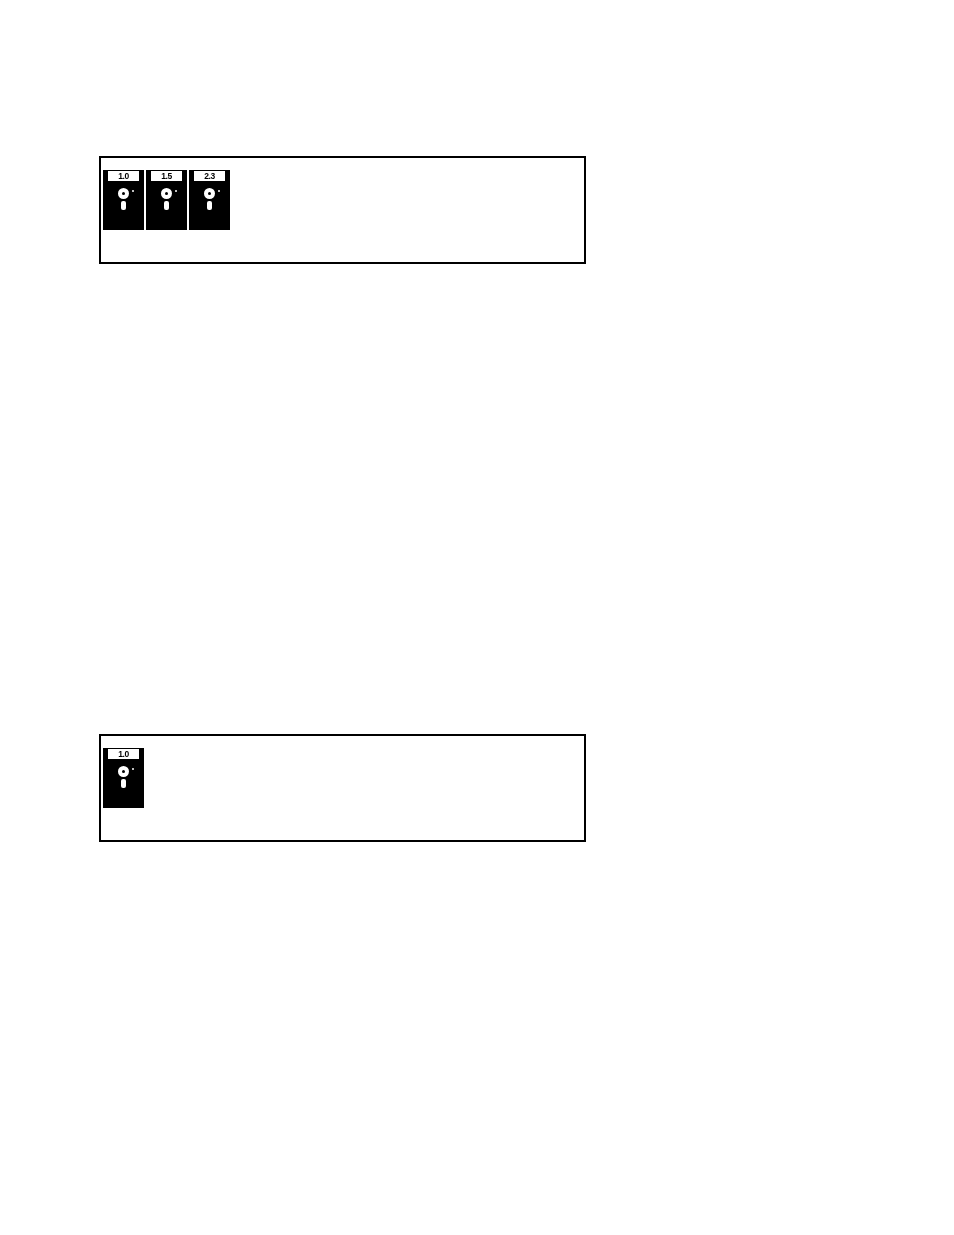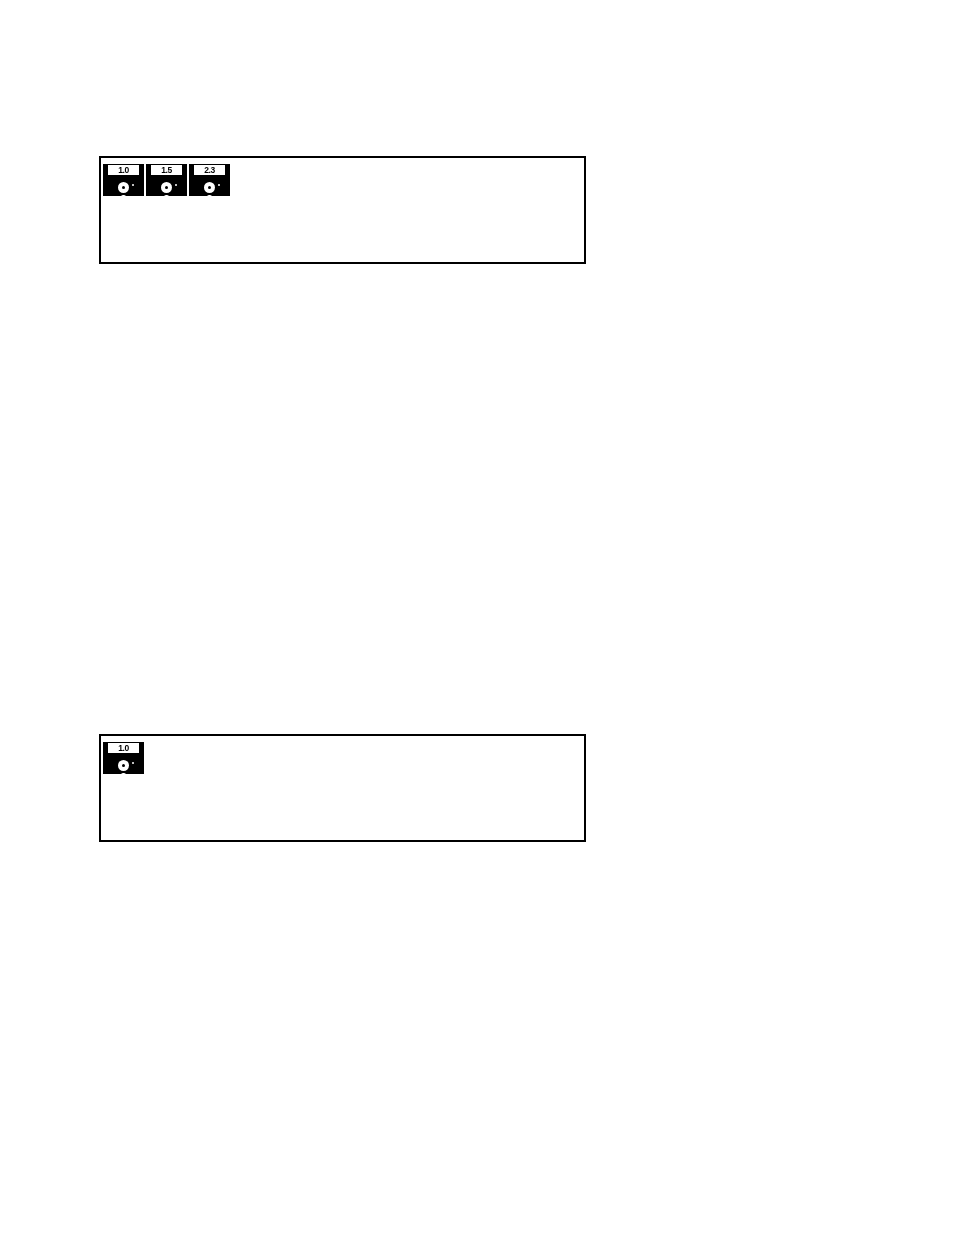--- a/index.html
+++ b/index.html
@@ -19,23 +19,23 @@
       border: 2.5px solid #000;
       box-sizing: border-box;
       background: #fff;
     }
     .panel1 { top: 156px; }
     .panel2 { top: 734px; }
     .disk {
       position: relative;
       display: inline-block;
       width: 41px;
-      height: 32px;
+      height: 60px;
       background: #000;
-      margin-top: 6px;
+      margin-top: 12px;
       margin-left: 2px;
       vertical-align: top;
     }
     .disk .label {
       position: absolute;
       top: 1px;
       left: 5px;
       width: 31px;
       height: 10px;
       background: #fff;

